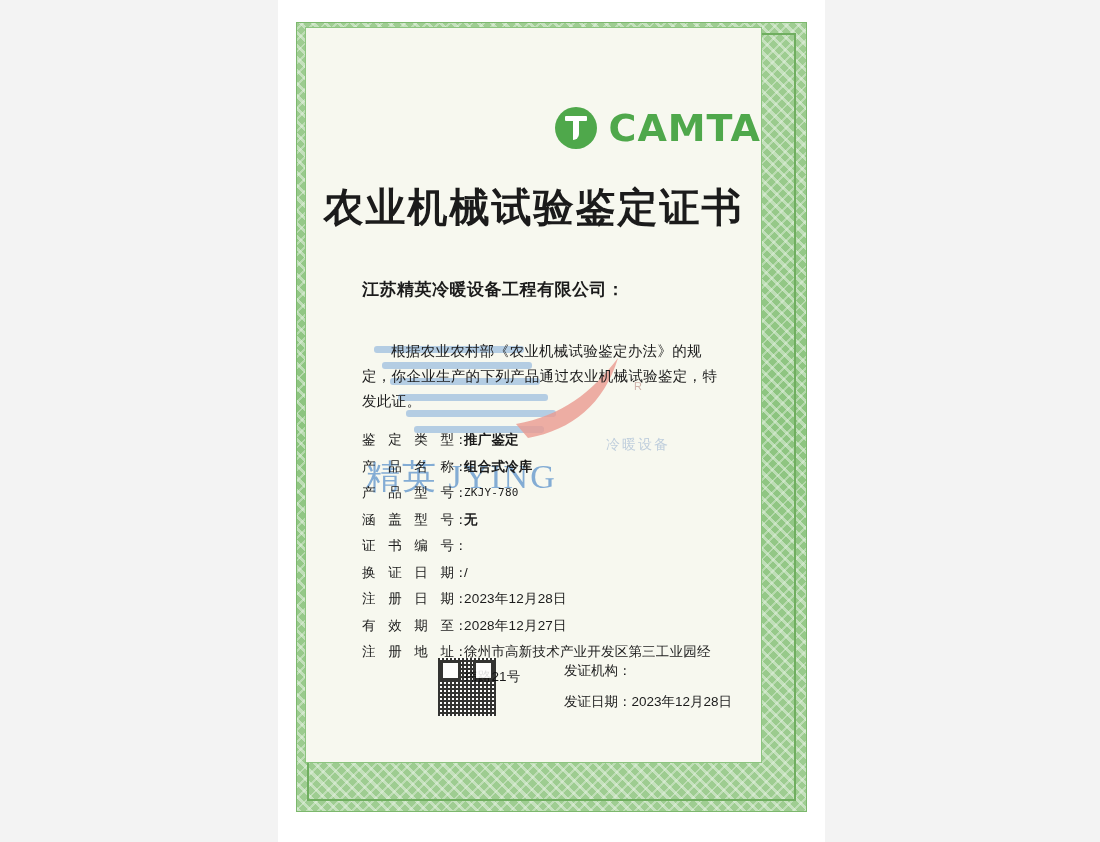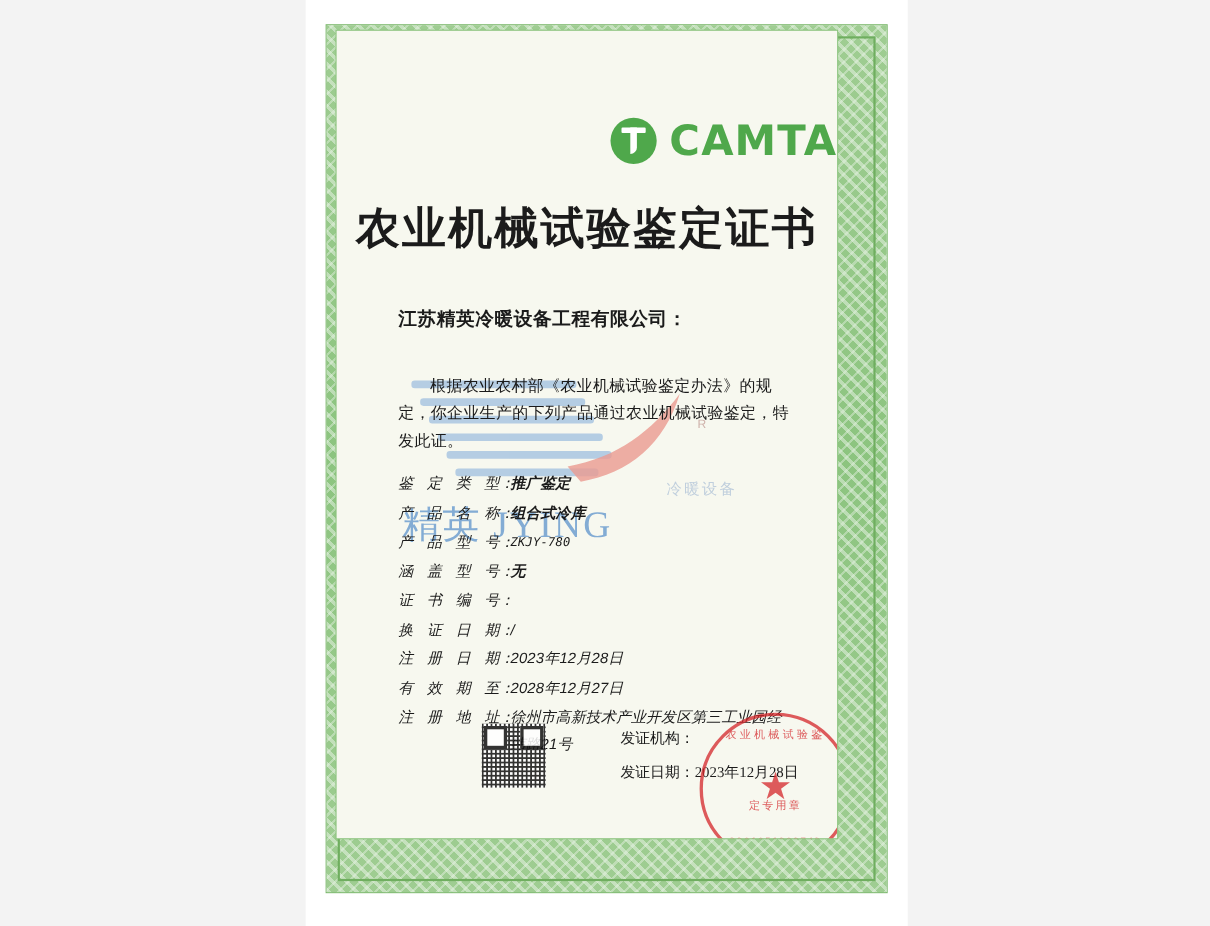--- a/index.html
+++ b/index.html
@@ -206,21 +206,20 @@
     line-height: 25px;
     color: #1b1b1b;
     text-indent: 2em;
     margin-bottom: 14px;
     letter-spacing: .3px;
     margin-top: 38px;
   }
 
   .fields {
     margin-top: 2px;
-    font-style: italic;
   }
   .field-row {
     display: flex;
     align-items: flex-start;
     font-size: 13.5px;
     line-height: 24.5px;
     color: #1b1b1b;
     margin-bottom: 2px;
   }
   .field-label {
@@ -273,21 +272,20 @@
 
   
   .issue-block {
     position: absolute;
     left: 258px;
     top: 627px;
     width: 200px;
     font-size: 13.5px;
     line-height: 31px;
     color: #1b1b1b;
-    font-family: Liberation Serif, serif;
   }
 
   
   .seal {
     position: absolute;
     left: 330px;
     top: 620px;
     width: 132px;
     height: 132px;
     border-radius: 50%;
@@ -433,22 +431,16 @@
 
       <div class="qr"></div>
 
       <div class="issue-block">
         <div>发证机构：</div>
         <div>
           <span>发证日期：</span><span>2023年12月28日</span>
         </div>
       </div>
 
-      <div class="seal">
-        <div class="seal-top">农业机械试验鉴</div>
-        <div class="star">★</div>
-        <div class="seal-mid">定专用章</div>
-        <div class="seal-bottom">3201051292743</div>
-      </div>
 
     </div>
   </div>
 </div>
 
 </body></html>

